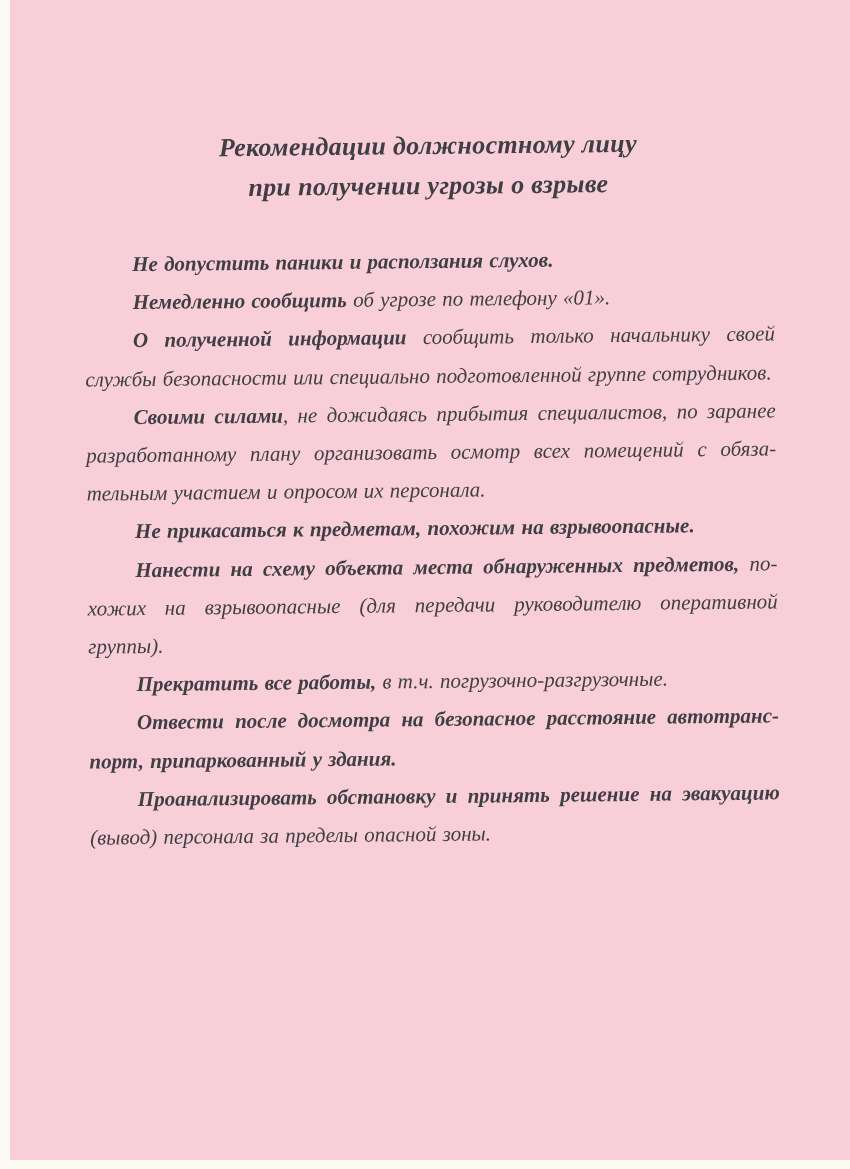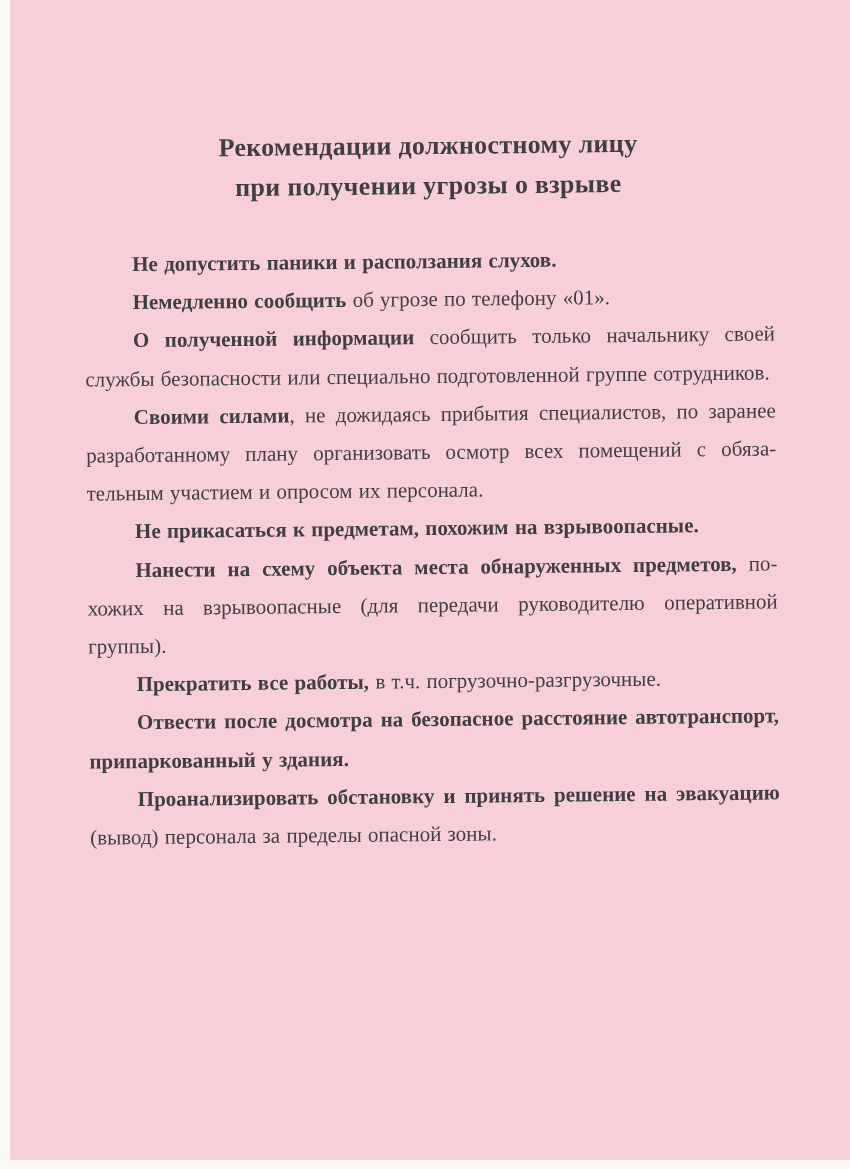--- a/index.html
+++ b/index.html
@@ -21,20 +21,21 @@
     background: var(--scanner-edge);
     overflow: hidden;
   }
   .sheet {
     position: absolute;
     left: 10px;
     top: 0;
     right: 0;
     bottom: 9px;
     background: var(--paper-pink);
+    font-style: italic;
   }
   .content {
     position: absolute;
     left: 75px;
     top: 0;
     width: 690px;
     color: var(--ink);
     transform: rotate(-0.6deg);
     transform-origin: 50% 40%;
   }

